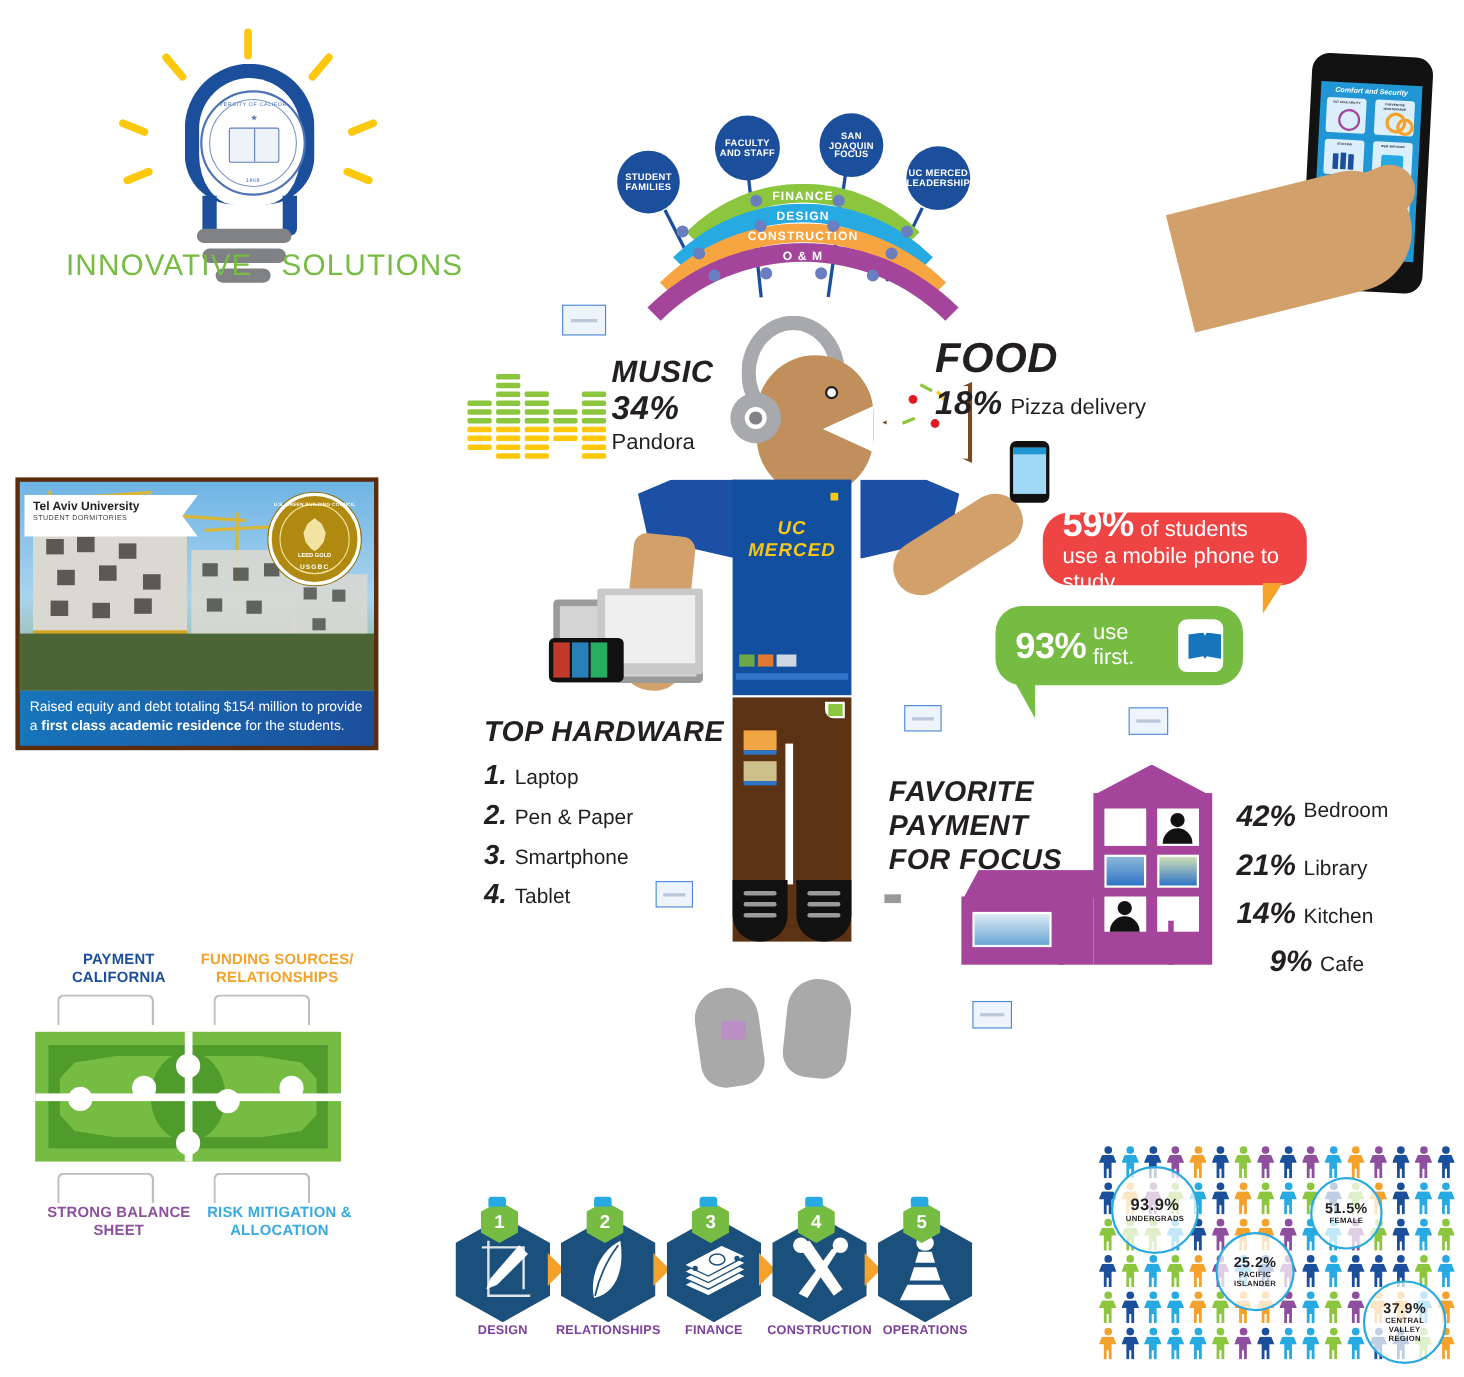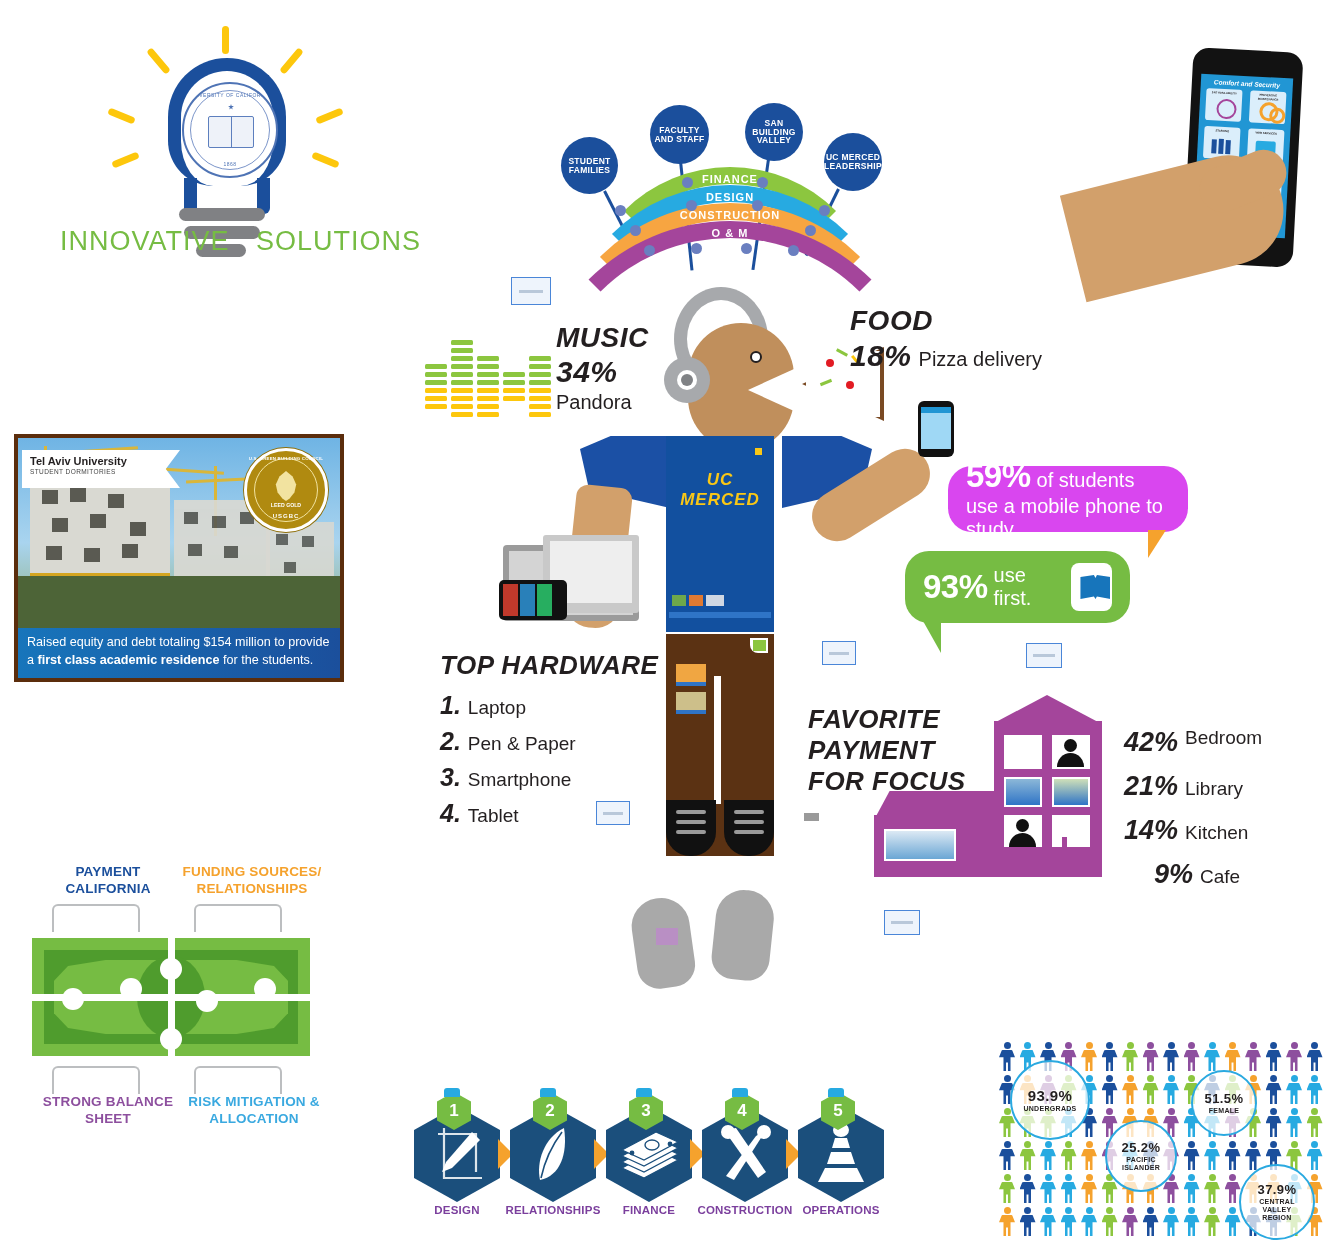--- a/index.html
+++ b/index.html
@@ -197,21 +197,21 @@
 
 <div class="abs" id="arch-panel">
 
   <div class="bubble" style="left:16px;top:42px;width:57px;height:57px;">
     <span>STUDENT FAMILIES</span>
     </div>
   <div class="bubble" style="left:105px;top:10px;width:59px;height:59px;">
     <span>FACULTY AND STAFF</span>
     </div>
   <div class="bubble" style="left:200px;top:8px;width:58px;height:58px;">
-    <span>SAN BUILDING VALLEY</span>
+    <span>SAN JOAQUIN FOCUS</span>
     </div>
   <div class="bubble" style="left:279px;top:38px;width:58px;height:58px;">
     <span>UC MERCED LEADERSHIP</span>
     </div>
 
   <div class="connector" style="left:58px;top:96px;height:72px;transform:rotate(-27deg);"></div>
   <div class="connector" style="left:134px;top:66px;height:110px;transform:rotate(-6deg);"></div>
   <div class="connector" style="left:222px;top:64px;height:112px;transform:rotate(8deg);"></div>
   <div class="connector" style="left:292px;top:94px;height:74px;transform:rotate(26deg);"></div>
 
@@ -390,21 +390,21 @@
   <div class="hp-cup" style="left:14px;top:72px;"></div>
   <div class="pizza" style="left:152px;top:62px;"></div>
   <div style="position:absolute;left:176px;top:74px;width:8px;height:8px;border-radius:50%;background:#e21b23;"></div>
   <div style="position:absolute;left:196px;top:96px;width:8px;height:8px;border-radius:50%;background:#e21b23;"></div>
   <div style="position:absolute;left:186px;top:66px;width:12px;height:3px;background:#8cc63f;transform:rotate(28deg);"></div>
   <div style="position:absolute;left:170px;top:96px;width:12px;height:3px;background:#8cc63f;transform:rotate(-22deg);"></div>
   <div style="position:absolute;left:200px;top:74px;width:12px;height:3px;background:#fdc70c;transform:rotate(50deg);"></div>
 </div>
 
 <div class="abs" style="left:850px;top:305px;">
-  <div class="stat-italic" style="font-size:28px;">FOOD</div>
+  <div class="stat-italic" style="font-size:38px;">FOOD</div>
   <div style="display:flex;align-items:baseline;margin-top:2px;">
     <div class="stat-italic" style="font-size:30px;">18%</div>
     <div style="font-size:20px;margin-left:7px;">Pizza delivery</div>
   </div>
 </div>
 
 <div class="sleeve" style="left:580px;top:436px;width:90px;height:72px;clip-path:polygon(0 18%,34% 0,100% 0,100% 100%,10% 74%);"></div>
 <div class="arm" style="left:570px;top:486px;width:56px;height:142px;border-radius:12px 12px 26px 26px;transform:rotate(6deg);"></div>
 
 <div class="shirt">
@@ -453,21 +453,21 @@
     <div class="lace" style="left:10px;top:10px;"></div>
     <div class="lace" style="left:10px;top:20px;"></div>
     <div class="lace" style="left:10px;top:30px;"></div>
   </div>
 </div>
 
 <div class="footprint" style="left:634px;top:898px;transform:rotate(-8deg);"></div>
 <div class="footprint" style="left:714px;top:890px;transform:rotate(6deg);"></div>
 <div class="abs" style="left:656px;top:928px;width:22px;height:17px;background:#b98fc4;"></div>
 
-<div class="speech" style="left:948px;top:466px;width:240px;height:66px;background:#d946ef;">
+<div class="speech" style="left:948px;top:466px;width:240px;height:66px;background:#ef4444;">
   <div>
     <span class="pct-big">59%</span><span class="pct-txt">of students use a mobile phone to study.</span>
   </div>
   <div class="tail" style="right:22px;bottom:-26px;border-left:18px solid #f5a22d;border-bottom:28px solid transparent;"></div>
 </div>
 
 <div class="speech" style="left:905px;top:551px;width:225px;height:72px;background:#76bc43;">
   <span class="pct-big">93%</span>
   <span class="pct-txt">use first.</span>
   <div class="book-ico"></div>

